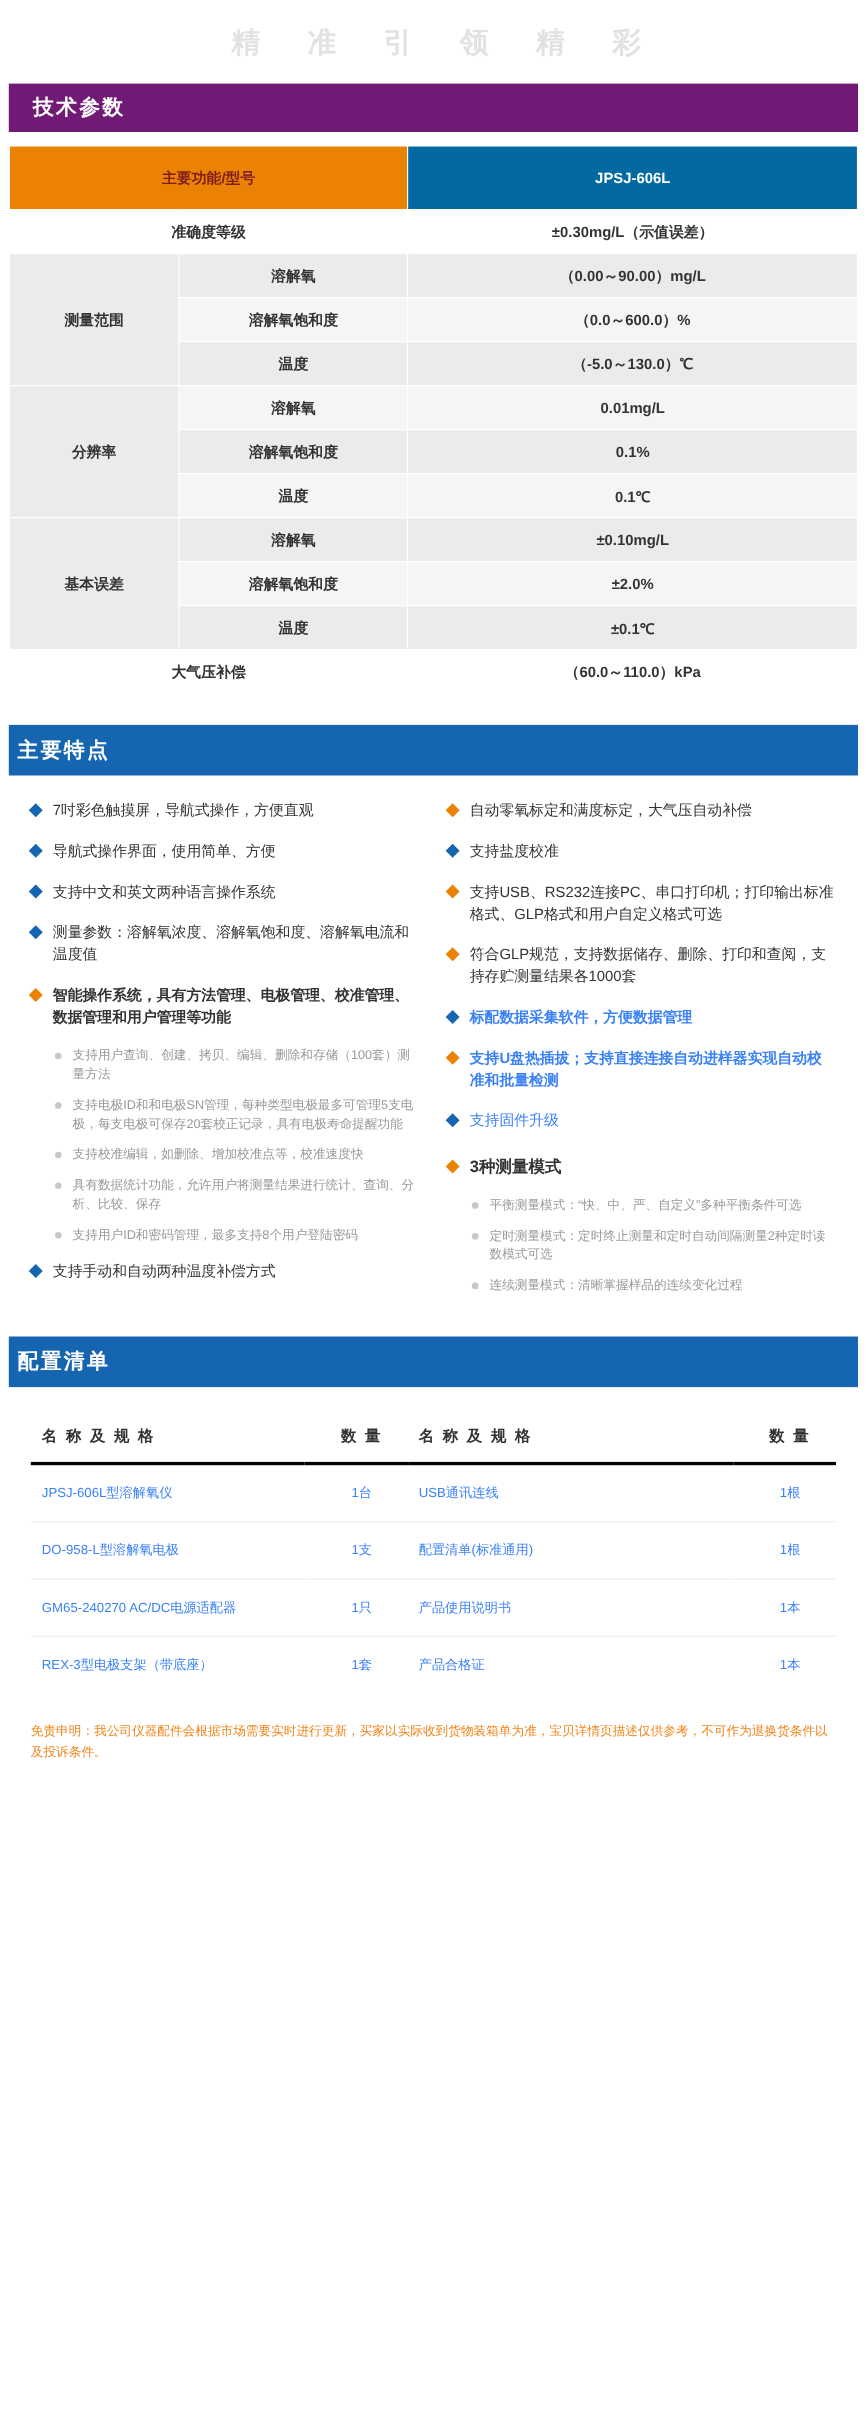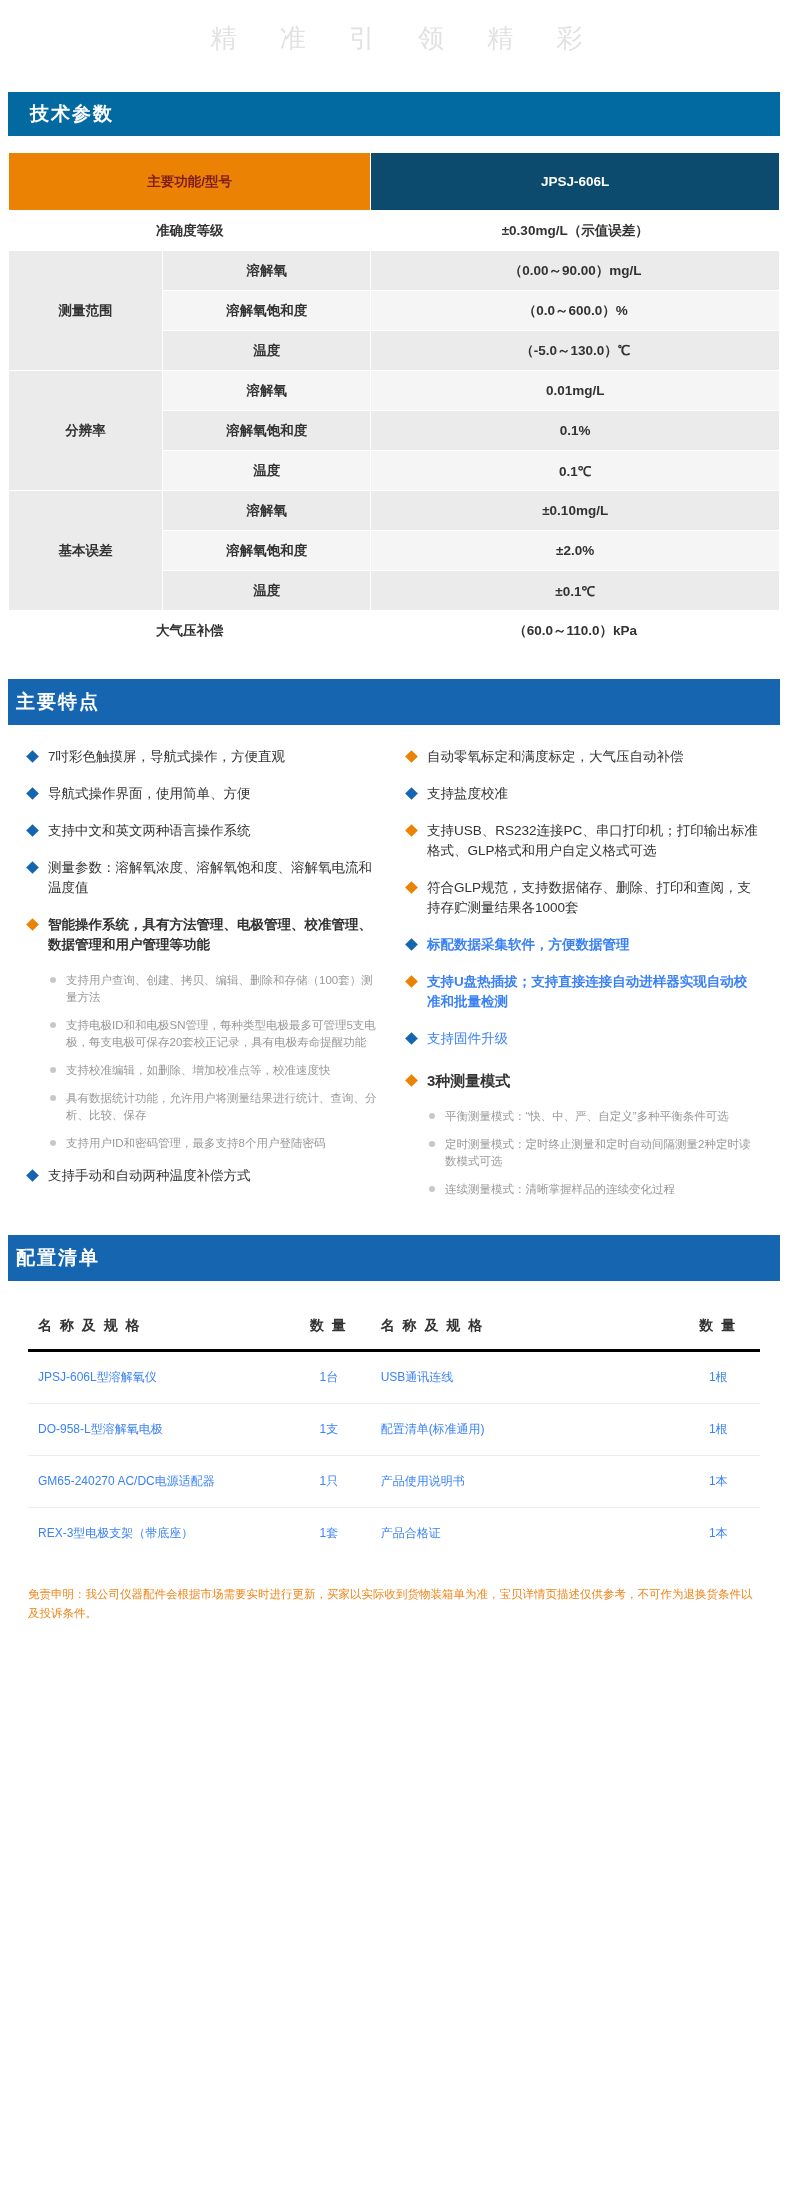--- a/index.html
+++ b/index.html
@@ -13,30 +13,30 @@
 
   
   .top-banner {
     height: 76px;
     display: flex;
     align-items: center;
     justify-content: center;
     letter-spacing: 18px;
     font-size: 26px;
     color: #e2e2e2;
-    font-weight: normal;
+    font-weight: bold;
     padding-left: 23px;
   }
 
   
   .section-head {
-    background: #0369a1;
+    background: #701a75;
     color: #fff;
     height: 44px;
-    margin: 16px 8px;
+    margin: 0 8px;
     display: flex;
     align-items: center;
     padding-left: 22px;
     font-size: 19px;
     font-weight: bold;
     letter-spacing: 2px;
   }
   .blue-head-2 {
     background: #1565b0;
     color: #fff;
@@ -61,21 +61,21 @@
     border: 1px solid #ffffff;
   }
   .hdr-orange {
     background: #ec8203;
     color: #7f1d1d;
     font-size: 17px;
     font-weight: bold;
     height: 58px !important;
   }
   .hdr-blue {
-    background: #0c4a6e;
+    background: #0369a1;
     color: #fff;
     font-size: 17px;
     font-weight: bold;
     height: 58px !important;
   }
   .cell-grey { background: #ebebeb; }
   .cell-light { background: #f5f5f5; }
   .cell-white { background: #ffffff; }
   .grp-label { background: #ebebeb; font-weight: bold; font-size: 14px; }
   .val { font-weight: bold; font-size: 14px; }

